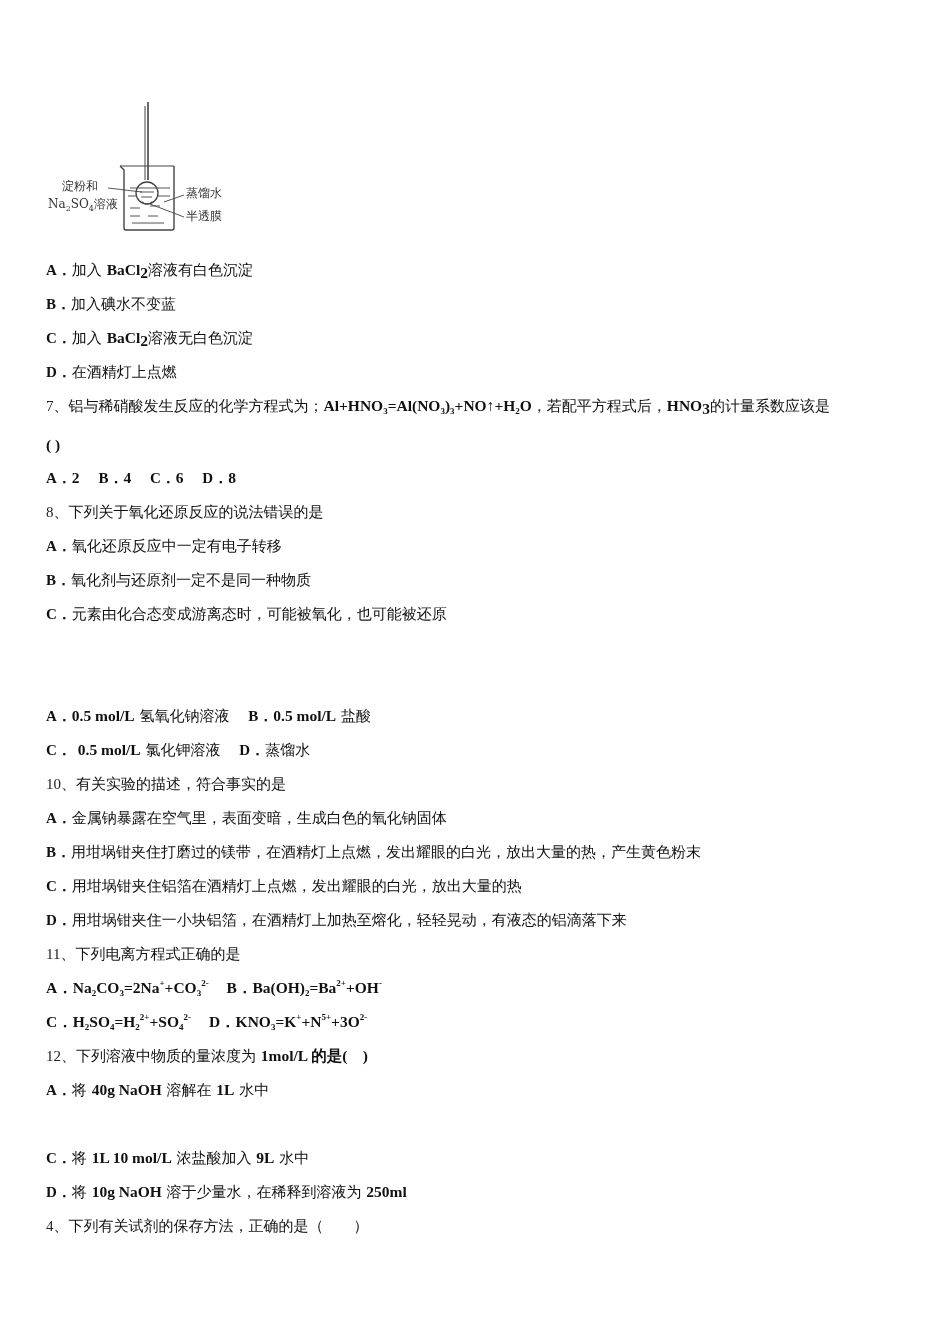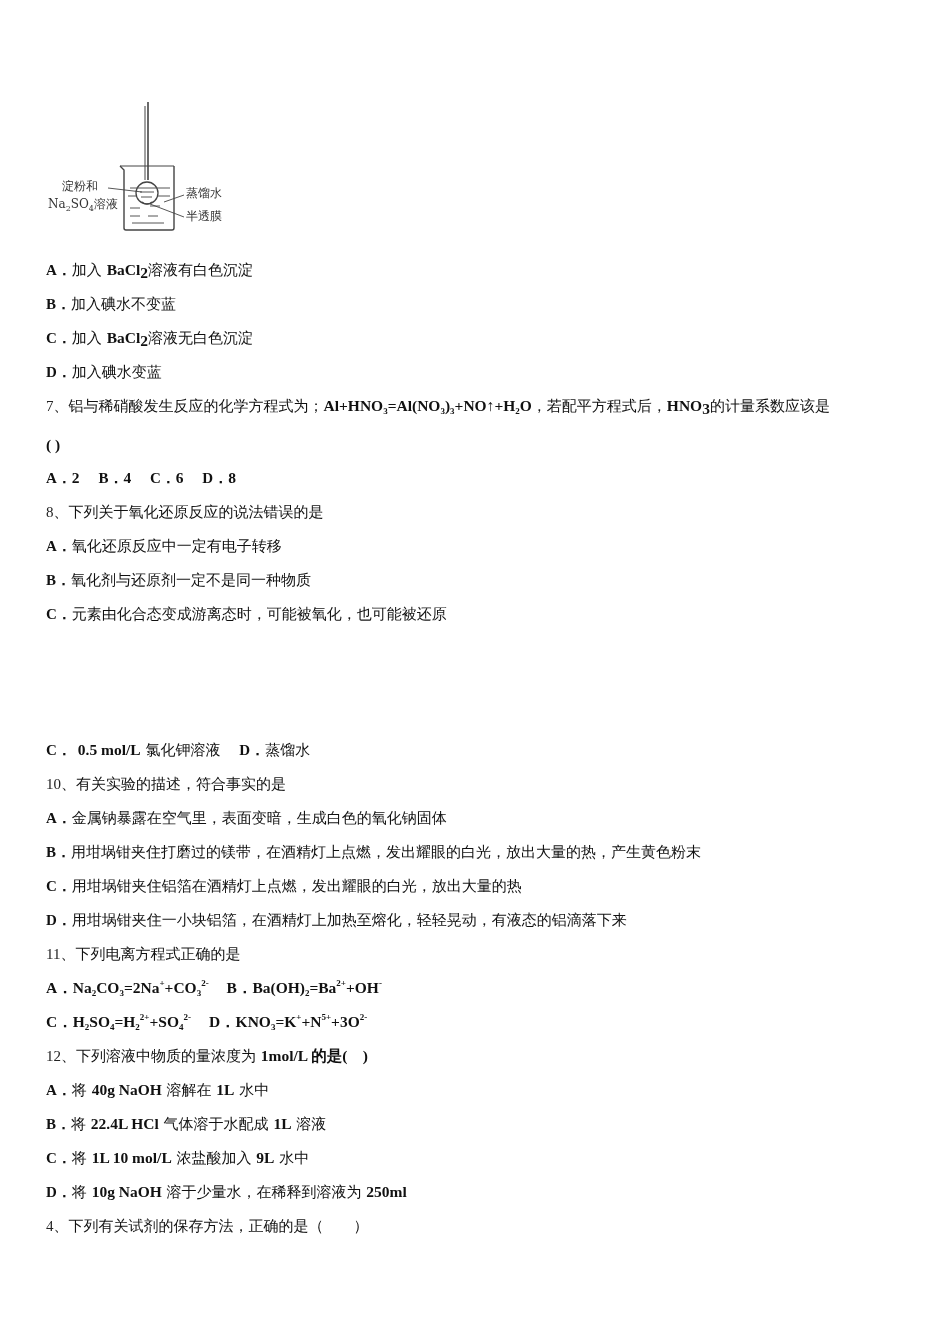--- a/index.html
+++ b/index.html
@@ -74,41 +74,45 @@
   <div class="line" style="top:260px">
     <span class="opt-letter">A．</span><span>加入 </span><span class="b">BaCl</span><sub class="b">2</sub><span>溶液有白色沉淀</span>
   </div>
   <div class="line" style="top:294px">
     <span class="opt-letter">B．</span><span>加入碘水不变蓝</span>
   </div>
   <div class="line" style="top:328px">
     <span class="opt-letter">C．</span><span>加入 </span><span class="b">BaCl</span><sub class="b">2</sub><span>溶液无白色沉淀</span>
   </div>
   <div class="line" style="top:362px">
-    <span class="opt-letter">D．</span><span>加入碘水变蓝</span>
+    <span class="opt-letter">D．</span><span>在酒精灯上点燃</span>
   </div>
 
   <div class="line" style="top:396px">
     <span class="qnum">7、</span><span>铝与稀硝酸发生反应的化学方程式为；</span><span class="b"><span>Al+HNO</span><sub>3</sub><span>=Al(NO</span><sub>3</sub><span>)</span><sub>3</sub><span>+NO↑+H</span><sub>2</sub><span>O</span></span><span>，若配平方程式后，</span><span class="b">HNO</span><sub class="b">3</sub><span>的计量系数应该是</span>
   </div>
   <div class="line b" style="top:435px">( )</div>
   <div class="line" style="top:468px">
     <span class="opt-letter">A．</span><span class="b">2</span><span class="gap"></span>
     <span class="opt-letter">B．</span><span class="b">4</span><span class="gap"></span>
     <span class="opt-letter">C．</span><span class="b">6</span><span class="gap"></span>
     <span class="opt-letter">D．</span><span class="b">8</span>
   </div>
 
   <div class="line" style="top:502px">
     <span class="qnum">8、</span><span>下列关于氧化还原反应的说法错误的是</span>
   </div>
   <div class="line" style="top:536px"><span class="opt-letter">A．</span><span>氧化还原反应中一定有电子转移</span></div>
   <div class="line" style="top:604px"><span class="opt-letter">C．</span><span>元素由化合态变成游离态时，可能被氧化，也可能被还原</span></div>
   <div class="line" style="top:570px"><span class="opt-letter">B．</span><span>氧化剂与还原剂一定不是同一种物质</span></div>
 
+  <div class="line" style="top:706px">
+    <span class="opt-letter">A．</span><span class="b">0.5 mol/L</span> <span>氢氧化钠溶液</span><span class="gap"></span>
+    <span class="opt-letter">B．</span><span class="b">0.5 mol/L</span> <span>盐酸</span>
+  </div>
   <div class="line" style="top:740px">
     <span class="opt-letter">C．</span><span class="gap-s"></span><span class="b">0.5 mol/L</span> <span>氯化钾溶液</span><span class="gap"></span>
     <span class="opt-letter">D．</span><span>蒸馏水</span>
   </div>
 
   <div class="line" style="top:774px">
     <span class="qnum">10、</span><span>有关实验的描述，符合事实的是</span>
   </div>
   <div class="line" style="top:808px"><span class="opt-letter">A．</span><span>金属钠暴露在空气里，表面变暗，生成白色的氧化钠固体</span></div>
   <div class="line" style="top:876px"><span class="opt-letter">C．</span><span>用坩埚钳夹住铝箔在酒精灯上点燃，发出耀眼的白光，放出大量的热</span></div>
@@ -126,23 +130,20 @@
     <span>C．</span><span><span>H</span><sub>2</sub><span>SO</span><sub>4</sub><span>=H</span><sub>2</sub><sup>2+</sup><span>+SO</span><sub>4</sub><sup>2-</sup></span><span class="gap"></span>
     <span>D．</span><span><span>KNO</span><sub>3</sub><span>=K</span><sup>+</sup><span>+N</span><sup>5+</sup><span>+3O</span><sup>2-</sup></span>
   </div>
 
   <div class="line" style="top:1046px">
     <span class="qnum">12、</span><span>下列溶液中物质的量浓度为 </span><span class="b">1mol/L</span><span class="b"> 的是(　)</span>
   </div>
   <div class="line" style="top:1080px">
     <span class="opt-letter">A．</span><span>将 </span><span class="b">40g NaOH</span><span> 溶解在 </span><span class="b">1L</span><span> 水中</span>
   </div>
-  <div class="line" style="top:1114px">
-    <span class="opt-letter">B．</span><span>将 </span><span class="b">22.4L HCl</span><span> 气体溶于水配成 </span><span class="b">1L</span><span> 溶液</span>
-  </div>
   <div class="line" style="top:1148px">
     <span class="opt-letter">C．</span><span>将 </span><span class="b">1L 10 mol/L</span><span> 浓盐酸加入 </span><span class="b">9L</span><span> 水中</span>
   </div>
   <div class="line" style="top:1182px">
     <span class="opt-letter">D．</span><span>将 </span><span class="b">10g NaOH</span><span> 溶于少量水，在稀释到溶液为 </span><span class="b">250ml</span>
   </div>
 
   <div class="line" style="top:1216px">
     <span class="qnum">4、</span><span>下列有关试剂的保存方法，正确的是（　　）</span>
   </div>

